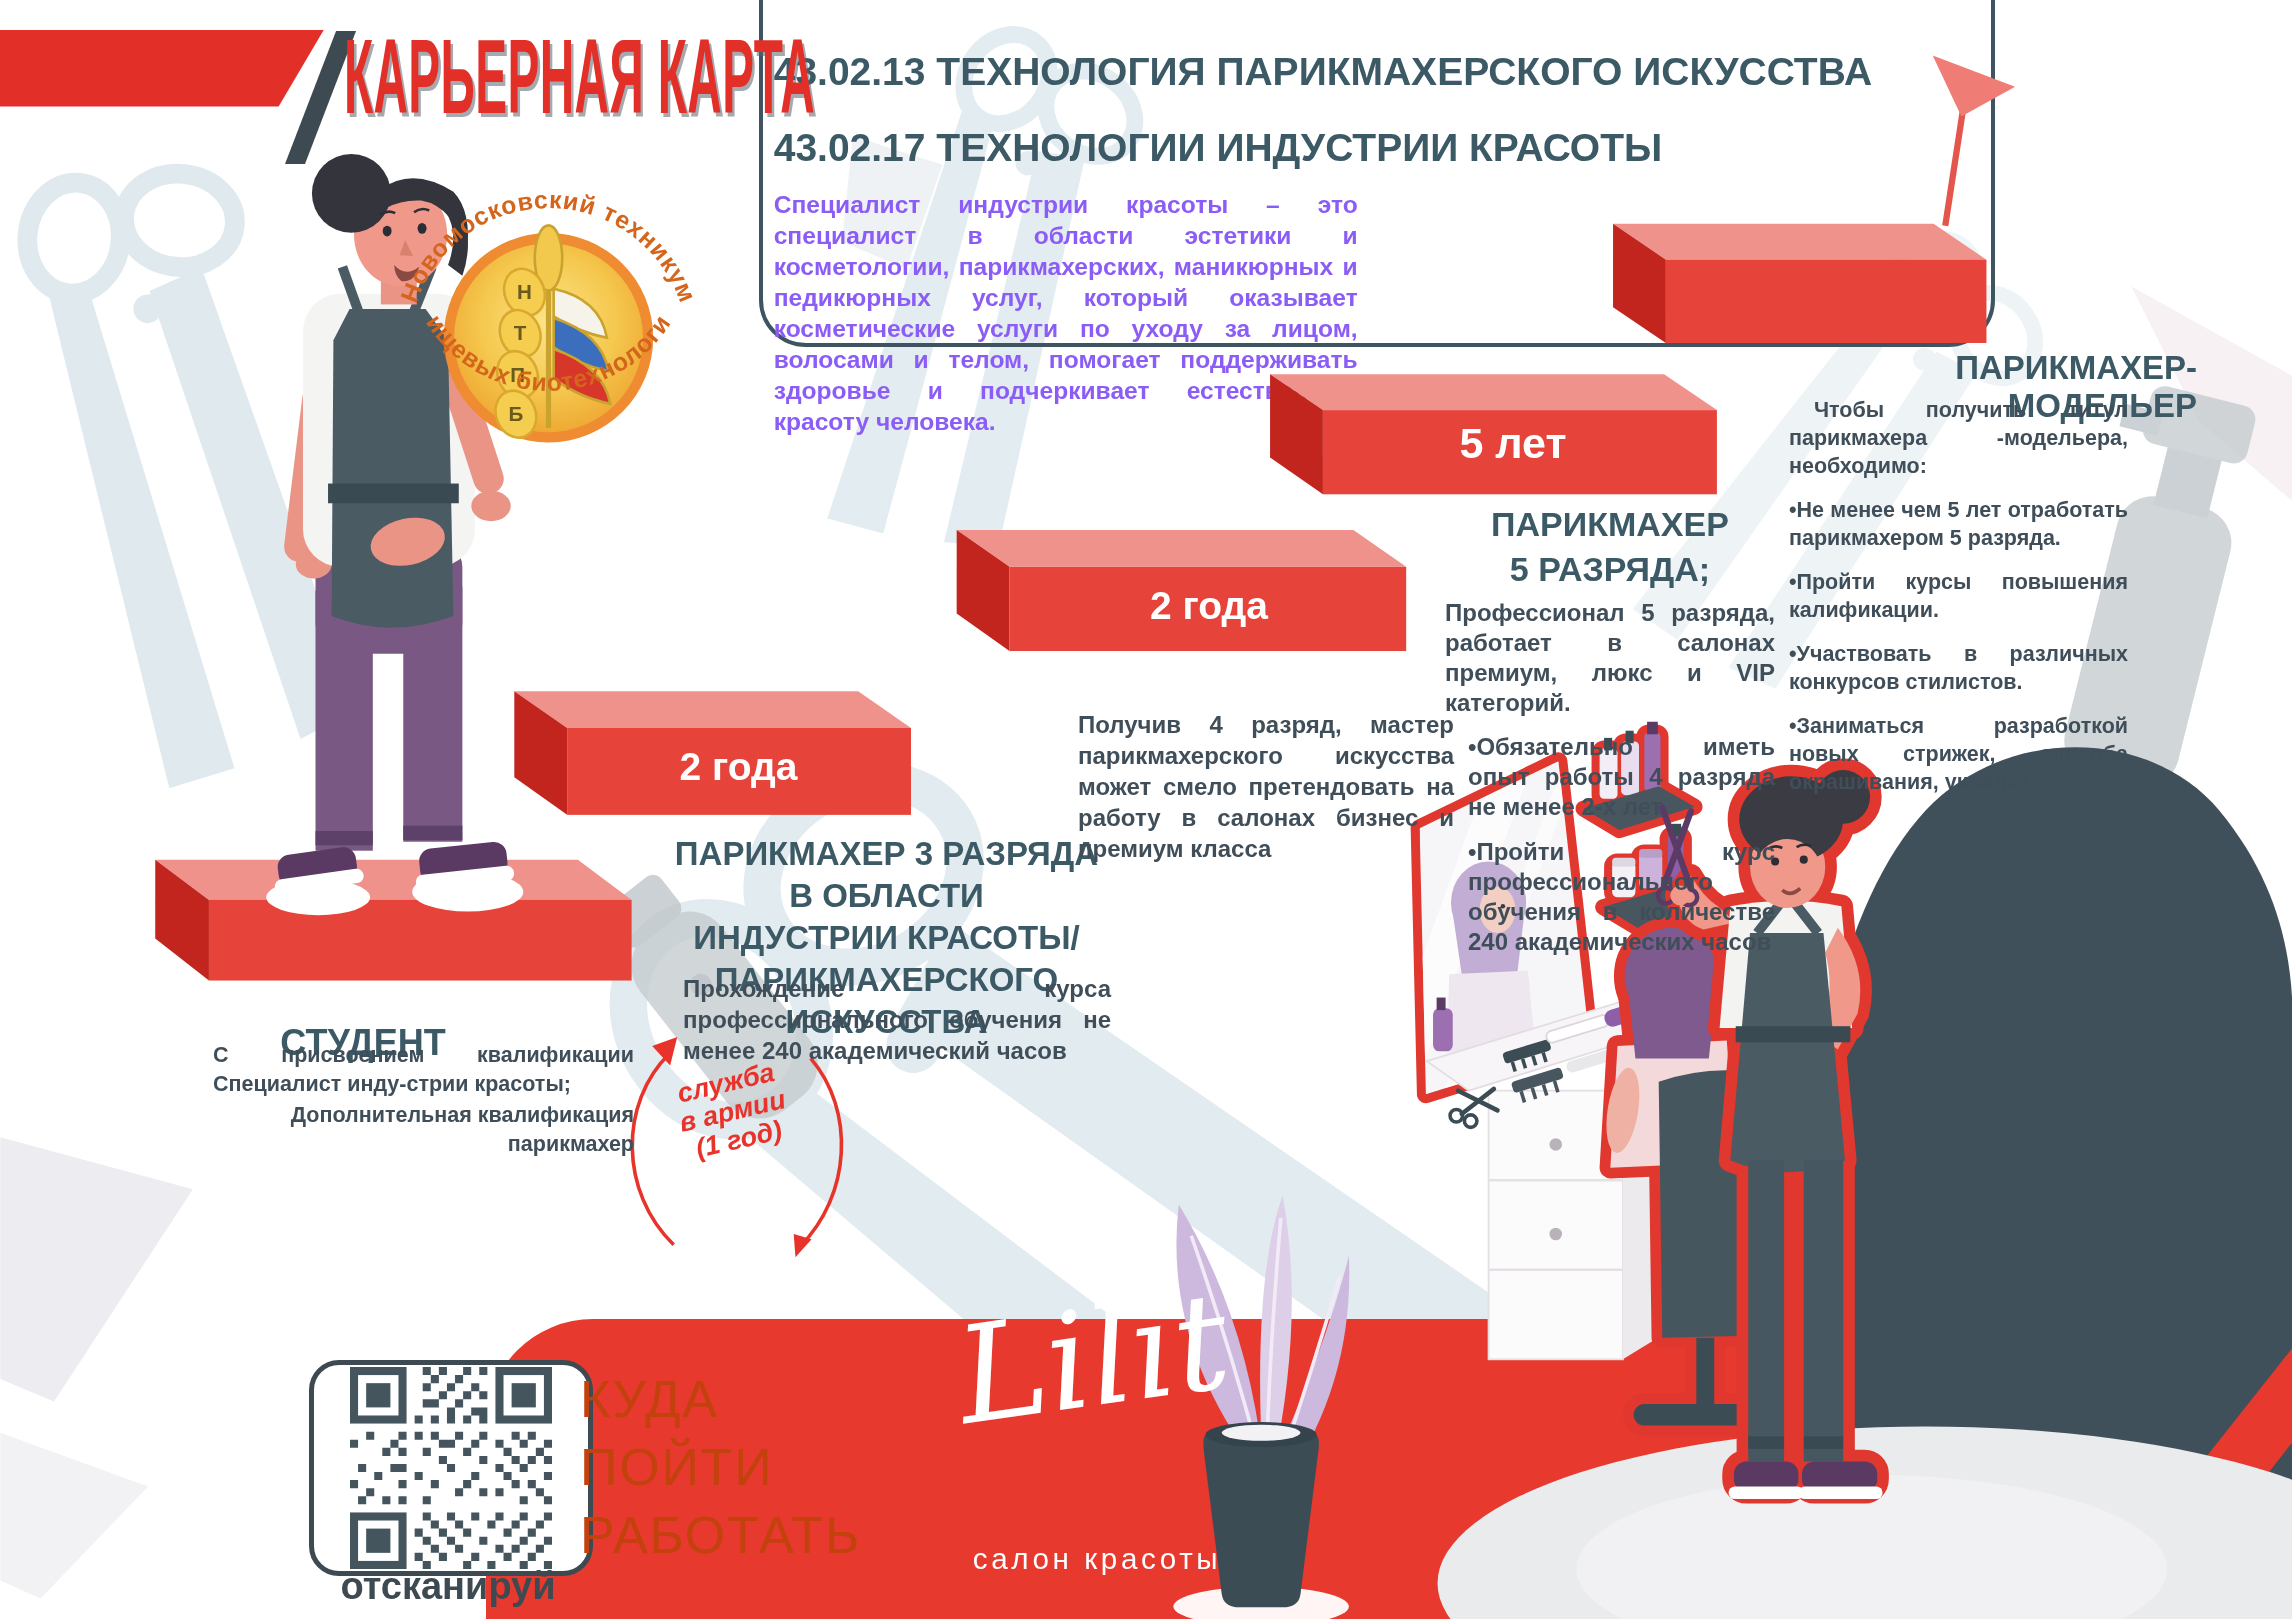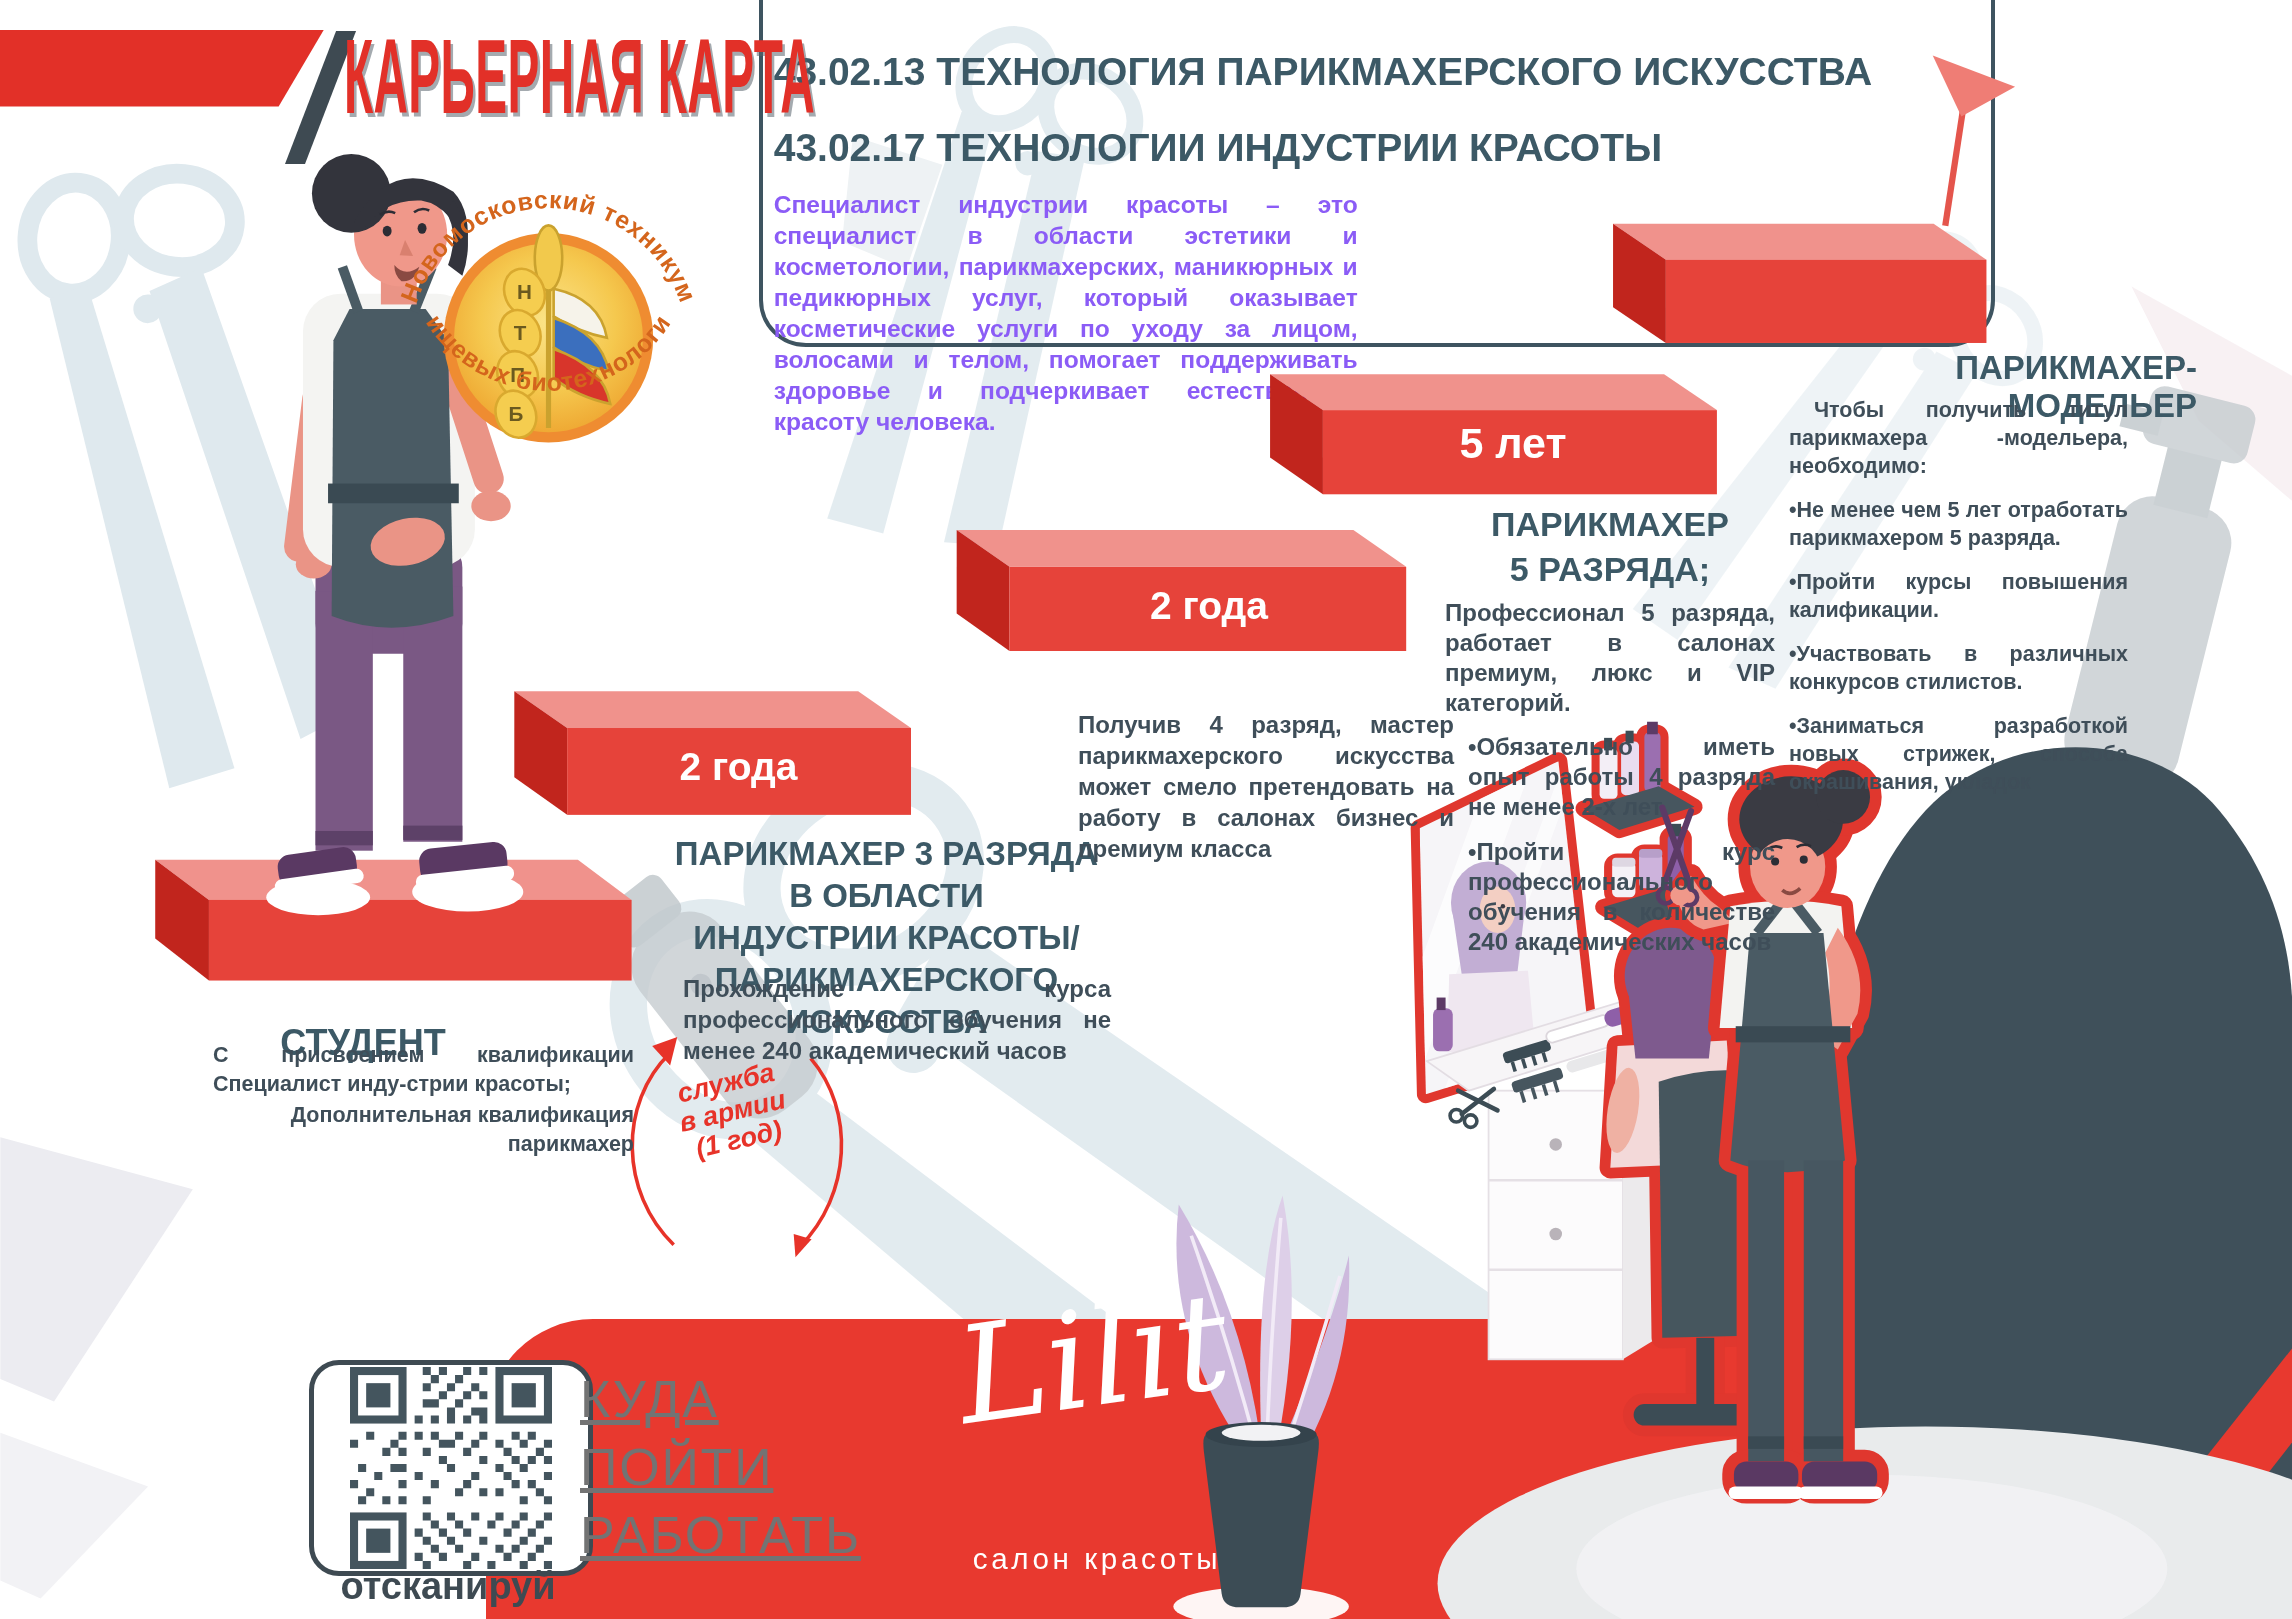--- a/index.html
+++ b/index.html
@@ -60,22 +60,22 @@
   #b4-body .bullet{margin-top:14.3px;margin-left:23px;}
 
   #b5-title{left:1785px;top:349px;width:412px;font-size:33px;text-align:right;color:#3c5966;font-weight:bold;}
   #b5-body{left:1789px;top:396px;width:339px;font-size:21.5px;line-height:28px;}
   #b5-body .intro{text-indent:25px;}
   #b5-body .bullet{margin-top:16px;}
 
   
   #banner{left:486px;top:1319px;width:1806px;height:300px;background:#e8392f;
     border-top-left-radius:107px;}
-  #cta{left:580px;top:1365px;width:537px;color:#737373;font-size:52px;line-height:68px;
-    letter-spacing:1.8px;font-weight:normal;font-family:"Liberation Sans",sans-serif;text-decoration:underline;}
+  #cta{left:580px;top:1365px;width:537px;color:#c2410c;font-size:52px;line-height:68px;
+    letter-spacing:1.8px;font-weight:normal;font-family:"Liberation Sans",sans-serif;}
   #brand{left:896px;top:1281px;width:394px;text-align:center;color:#ffffff;
     font-family:"DejaVu Serif",serif;font-style:italic;font-size:134px;transform:rotate(-8deg);}
   #brand-sub{left:949px;top:1542px;width:296px;text-align:center;color:#ffffff;
     font-size:29.6px;letter-spacing:3.6px;}
 
   #qr-block{left:309px;top:1360px;width:274px;height:206px;border:5.4px solid #3e4a52;
     border-radius:30px;background:#ffffff;display:flex;align-items:center;justify-content:center;}
   #qr-label{left:296px;top:1565px;width:304px;text-align:center;font-size:38px;font-weight:bold;color:#3e4a52;}
 </style>
 </head>

